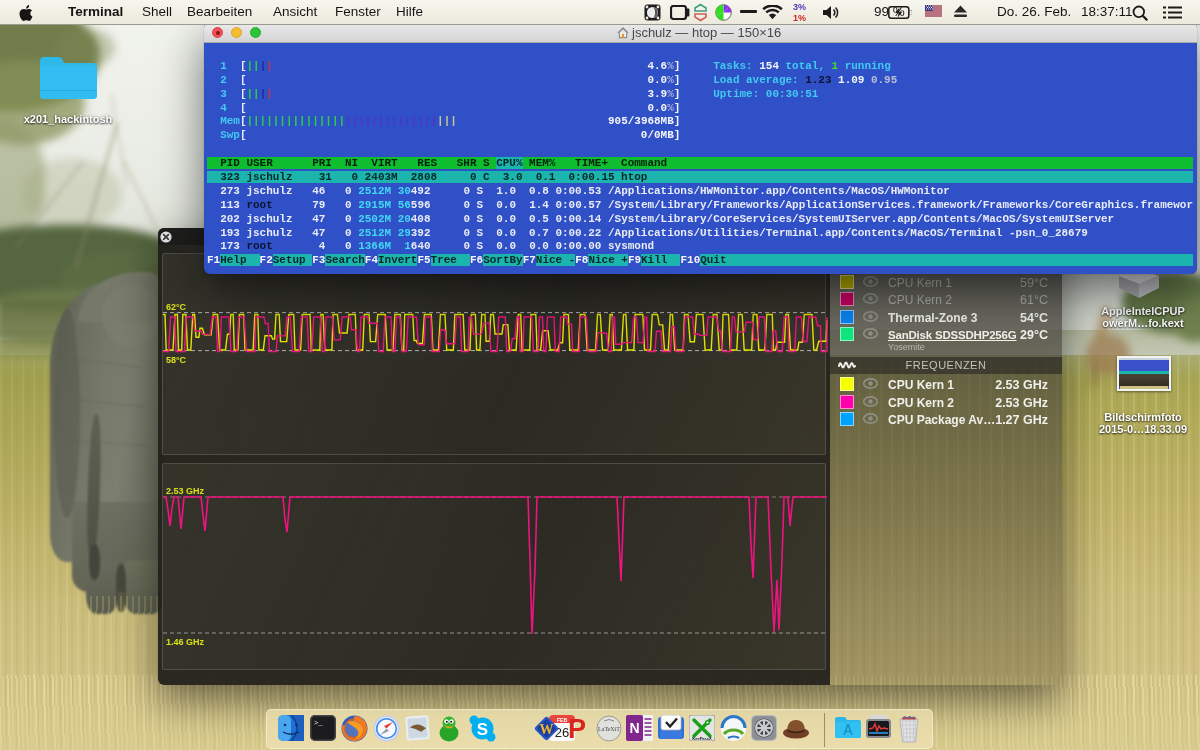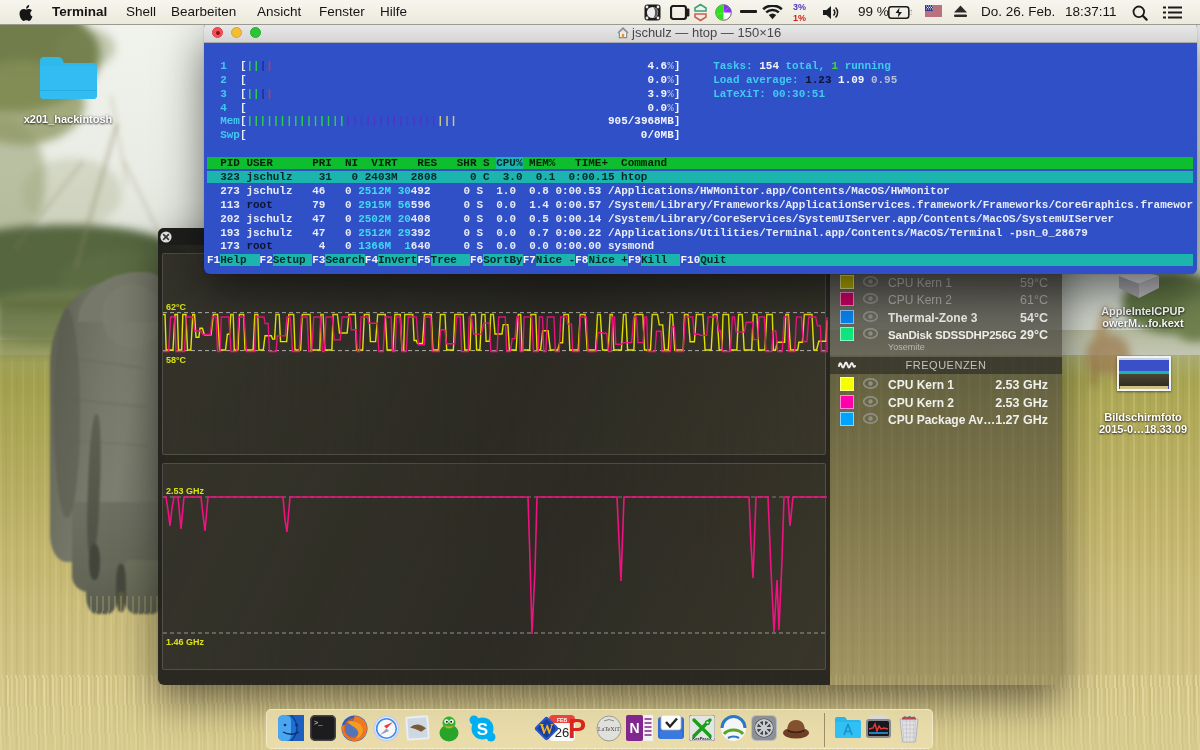--- a/index.html
+++ b/index.html
@@ -7,21 +7,21 @@
 .abs { position:absolute; }
 
 
 #bg { position:absolute; inset:0; }
 .blur2 { filter:blur(2.5px); }
 .blur4 { filter:blur(4px); }
 
 
 #menubar { position:absolute; left:0; top:0; width:1200px; height:25px;
   background:linear-gradient(#f7f6ee,#eceadc); border-bottom:1px solid #9a9a90; z-index:40; }
-#menubar .mi { position:absolute; top:4px; font-size:13.5px; color:#151515; }
+#menubar .mi { position:absolute; top:4px; font-size:13.5px; color:#151515;margin-left:16px; }
 #menubar .b { font-weight:700; }
 
 
 #term { position:absolute; left:204px; top:22px; width:993px; height:252px;
   border-radius:6px; overflow:hidden; z-index:30;
   box-shadow:0 18px 45px rgba(0,0,0,.55), 0 0 1px rgba(0,0,0,.5); background:#3050c8; }
 #termbar { position:absolute; left:0; top:0; right:0; height:21px;
   background:linear-gradient(#ececec,#d5d4d4); border-bottom:1px solid #aaa; }
 .tl { position:absolute; top:5px; width:11px; height:11px; border-radius:50%; }
 #termtitle { position:absolute; left:428px; top:3px; font-size:13px; color:#474747; }
@@ -247,21 +247,21 @@
         </svg>
         <div class="slab w">Thermal-Zone 3</div>
         <div class="sval w">54°C</div>
       </div>
   <div class="srow" style="left:672px;top:98px;">
         <div class="sq" style="background:#0fe87e;"></div>
         <svg class="eye" width="15" height="11" viewBox="0 0 15 11">
           <ellipse cx="7.5" cy="5.5" rx="6.8" ry="4.6" fill="none" stroke="#8f8f88" stroke-width="1.6"></ellipse>
           <circle cx="7.5" cy="5.5" r="2.2" fill="#8f8f88"></circle>
         </svg>
-        <div class="slab w"><span style="font-size:11.5px;letter-spacing:-.2px;">SanDisk SDSSDHP256G</span></div>
+        <div class="slab w"><span style="font-size:11.5px;letter-spacing:-.2px;text-decoration:underline;">SanDisk SDSSDHP256G</span></div>
         <div class="sval w">29°C</div>
       </div>
   <div class="abs" style="left:730px;top:114px;font-size:9px;color:#b8b8b2;">Yosemite</div>
   <div class="srow" style="left:672px;top:148px;">
         <div class="sq" style="background:#f6ff00;"></div>
         <svg class="eye" width="15" height="11" viewBox="0 0 15 11">
           <ellipse cx="7.5" cy="5.5" rx="6.8" ry="4.6" fill="none" stroke="#8f8f88" stroke-width="1.6"></ellipse>
           <circle cx="7.5" cy="5.5" r="2.2" fill="#8f8f88"></circle>
         </svg>
         <div class="slab w">CPU Kern 1</div>
@@ -301,21 +301,21 @@
   <div class="tl" style="left:46px;background:#2ec437;border:1px solid #28ab30;"></div>
   <svg class="abs" style="left:413px;top:5px;" width="12" height="12" viewBox="0 0 12 12">
     <path d="M1,6 L6,1.2 L11,6" fill="none" stroke="#8c8c8c" stroke-width="1.6"></path>
     <path d="M2.4,5.4 L2.4,10.6 L9.6,10.6 L9.6,5.4" fill="#f3f3f3" stroke="#8c8c8c" stroke-width="1.2"></path>
     <rect x="4.8" y="6.8" width="2.4" height="3.8" fill="#e8962e"></rect>
   </svg>
   <div id="termtitle">jschulz — htop — 150×16</div>
   <pre id="htop">                                                                                                                                                      
   <i class="cy">1</i>  [<i class="bg">||</i><i class="bb">|</i><i class="br">|</i>                                                         <i class="wb">4.6</i><i class="pc">%</i><i class="wb">]</i>     <i class="cy">Tasks: </i><i class="wb">154</i><i class="cy"> total, </i><i class="gb">1</i><i class="cy"> running</i>                                             
   <i class="cy">2</i>  [                                                             <i class="wb">0.0</i><i class="pc">%</i><i class="wb">]</i>     <i class="cy">Load average: </i><i class="bk">1.23</i> <i class="wb">1.09</i> <i class="gy">0.95</i>                                             
-  <i class="cy">3</i>  [<i class="bg">||</i><i class="bb">|</i><i class="br">|</i>                                                         <i class="wb">3.9</i><i class="pc">%</i><i class="wb">]</i>     <i class="cy">LaTeXiT: </i><i class="cb">00:30:51</i>                                                         
+  <i class="cy">3</i>  [<i class="bg">||</i><i class="bb">|</i><i class="br">|</i>                                                         <i class="wb">3.9</i><i class="pc">%</i><i class="wb">]</i>     <i class="cy">Uptime: </i><i class="cb">00:30:51</i>                                                         
   <i class="cy">4</i>  [                                                             <i class="wb">0.0</i><i class="pc">%</i><i class="wb">]</i>                                                                              
   <i class="cy">Mem</i>[<i class="bg">|||||||||||||||</i><i class="bv">||||||||||||||</i><i class="bk2">|||</i>                       <i class="wb">905/3968MB</i><i class="wb">]</i>                                                                              
   <i class="cy">Swp</i>[                                                            <i class="wb">0/0MB</i><i class="wb">]</i>                                                                              
                                                                                                                                                       
 <i class="hd">  PID USER      PRI  NI  VIRT   RES   SHR S </i><i class="hs">CPU%</i><i class="hd"> MEM%   TIME+  Command</i><i class="hd">                                                                                </i>
 <i class="sl">  323 jschulz    31   0 2403M  2808     0 C  3.0  0.1  0:00.15 htop</i><i class="sl">                                                                                   </i>
   273 jschulz   46   0 <i class="cn">2512M</i> <i class="cn">30</i>492     0 S  1.0  0.8 0:00.53 <i class="cm">/Applications/HWMonitor.app/Contents/MacOS/HWMonitor</i>                                     
   113 <i class="bk">root</i>      79   0 <i class="cn">2915M</i> <i class="cn">56</i>596     0 S  0.0  1.4 0:00.57 <i class="cm">/System/Library/Frameworks/ApplicationServices.framework/Frameworks/CoreGraphics.framewor</i>
   202 jschulz   47   0 <i class="cn">2502M</i> <i class="cn">20</i>408     0 S  0.0  0.5 0:00.14 <i class="cm">/System/Library/CoreServices/SystemUIServer.app/Contents/MacOS/SystemUIServer</i>            
   193 jschulz   47   0 <i class="cn">2512M</i> <i class="cn">29</i>392     0 S  0.0  0.7 0:00.22 <i class="cm">/Applications/Utilities/Terminal.app/Contents/MacOS/Terminal -psn_0_28679</i>                

